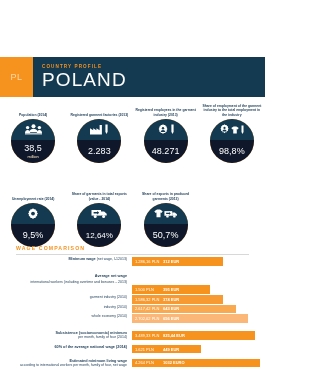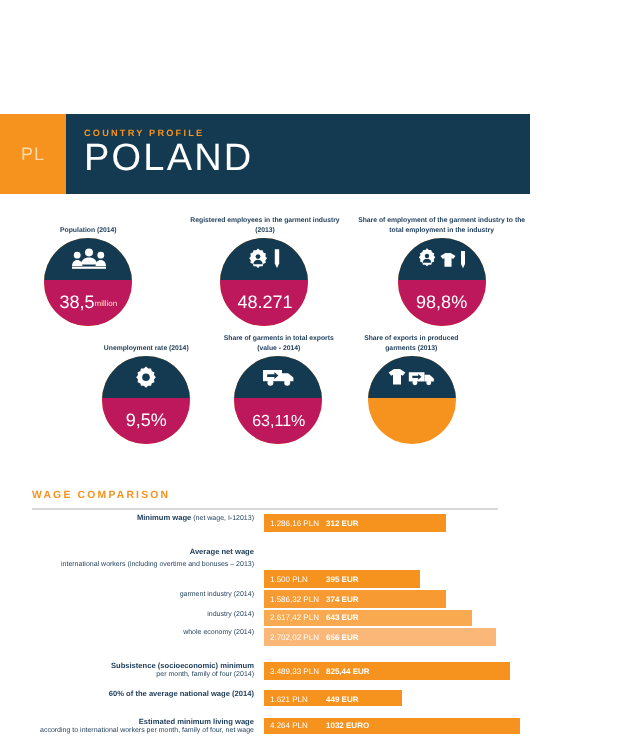--- a/index.html
+++ b/index.html
@@ -16,39 +16,39 @@
   .hdr-flag{width:33px;height:40px;background:#f6921e;display:flex;align-items:center;justify-content:center;}
   .hdr-flag span{color:#ffd9a8;font-size:9px;letter-spacing:.5px;}
   .hdr-main{flex:1;height:40px;background:#143a52;padding-left:9px;box-sizing:border-box;
             display:flex;flex-direction:column;justify-content:center;}
   .hdr-kicker{color:#f6921e;font-size:4.6px;letter-spacing:1.1px;font-weight:bold;margin-bottom:1px;}
   .hdr-title{color:#ffffff;font-size:19px;letter-spacing:1.1px;line-height:20px;font-weight:300;}
 
   
   .stats-row{position:absolute;left:0;width:265px;display:flex;}
   .row1{top:60px;}
-  .row2{top:119px;padding-left:40px;}
+  .row2{top:144px;}
   .stat{flex:1;display:flex;flex-direction:column;align-items:center;}
   .row2 .stat.empty{visibility:hidden;}
   .stat-cap{
     font-size:3.4px;line-height:4.3px;text-align:center;color:#1c3b57;
     height:14px;display:flex;align-items:flex-end;justify-content:center;
     padding:0 2px;box-sizing:border-box;font-weight:bold;
   }
   .circle{
     position:relative;width:44px;height:44px;border-radius:50%;
     overflow:hidden;margin-top:2px;background:#f6921e;
   }
   .circle .top{
     position:absolute;left:0;top:0;width:44px;height:21px;background:#143a52;
     display:flex;align-items:center;justify-content:center;gap:1px;
   }
   .circle .bot{
-    position:absolute;left:0;top:21px;width:44px;height:23px;background:#be185d;
-    display:flex;align-items:center;justify-content:center;
+    position:absolute;left:0;top:21px;width:44px;height:23px;background:#0f172a;
+    display:flex;flex-direction:column;align-items:center;justify-content:center;
   }
   .circle .val{color:#ffffff;font-size:9px;line-height:9.5px;font-weight:400;}
   .circle .val.small{font-size:8px;}
   .circle .sub{color:#ffe3c0;font-size:4px;line-height:5px;}
   .ico{display:block;}
 
   
   .wc-head{position:absolute;left:16px;top:202px;width:233px;}
   .wc-title{color:#f6921e;font-size:5.2px;letter-spacing:1.1px;font-weight:bold;}
   .wc-rule{margin-top:2.5px;height:1px;background:#d8d8d8;width:233px;}
@@ -117,20 +117,36 @@
             <rect x="0" y="9.3" width="17" height="1.1" fill="#ffffff"></rect>
           </svg>
         </div>
         <div class="bot">
           <span class="val">38,5</span>
           <span class="sub">million</span>
         </div>
       </div>
     </div>
 
+    <div class="stat">
+      <div class="stat-cap">Registered garment factories (2013)</div>
+      <div class="circle">
+        <div class="top">
+          <svg class="ico" width="13" height="11" viewBox="0 0 13 11">
+            <path d="M0 10.5V4.2l3.2 2.1V4.2l3.2 2.1V4.2l3.2 2.1V1h2.3v9.5z" fill="#ffffff"></path>
+          </svg>
+          <svg class="ico" width="5" height="11" viewBox="0 0 5 11">
+            <path d="M1.4 0.6h2.2v7.1l-1.1 2.3-1.1-2.3z" fill="#ffffff"></path>
+          </svg>
+        </div>
+        <div class="bot">
+          <span class="val">2.283</span>
+        </div>
+      </div>
+    </div>
 
     <div class="stat">
       <div class="stat-cap">Registered employees in the garment industry (2013)</div>
       <div class="circle">
         <div class="top">
           <svg class="ico" width="12" height="12" viewBox="0 0 12 12">
             <path d="M6 0.2l1 .9h1.3l.4 1.2 1.2.5-.2 1.3.8 1-.8 1 .2 1.3-1.2.5-.4 1.2H6.9l-.9.9-.9-.9H3.8l-.4-1.2-1.2-.5.2-1.3-.8-1 .8-1-.2-1.3 1.2-.5.4-1.2h1.3z" fill="#ffffff"></path>
             <circle cx="6" cy="4.3" r="1.2" fill="#143a52"></circle>
             <path d="M3.7 8.1c0-1.4 1-2.2 2.3-2.2s2.3.8 2.3 2.2z" fill="#143a52"></path>
           </svg>
@@ -191,40 +207,43 @@
         <div class="top">
           <svg class="ico" width="17" height="11" viewBox="0 0 17 11">
             <rect x="0.5" y="2" width="9.5" height="5.6" fill="#ffffff"></rect>
             <path d="M10 3.6h3.1l2.6 2.2v1.8H10z" fill="#ffffff"></path>
             <circle cx="4.2" cy="8.4" r="1.5" fill="#ffffff"></circle>
             <circle cx="12.6" cy="8.4" r="1.5" fill="#ffffff"></circle>
             <path d="M2.6 4.1h3.6v-1l2 1.7-2 1.7v-1H2.6z" fill="#143a52"></path>
           </svg>
         </div>
         <div class="bot">
-          <span class="val small">63,11%</span>
+          <span class="val small">12,64%</span>
         </div>
       </div>
     </div>
 
     <div class="stat">
       <div class="stat-cap">Share of exports in produced garments (2013)</div>
       <div class="circle">
         <div class="top">
           <svg class="ico" width="9" height="9" viewBox="0 0 9 9">
             <path d="M0.3 2.2L3 0.5h3l2.7 1.7-1.3 1.7-.9-.5v4.9H2.5V3.4l-.9.5z" fill="#ffffff"></path>
           </svg>
           <svg class="ico" width="14" height="10" viewBox="0 0 17 11">
             <rect x="0.5" y="2" width="9.5" height="5.6" fill="#ffffff"></rect>
             <path d="M10 3.6h3.1l2.6 2.2v1.8H10z" fill="#ffffff"></path>
             <circle cx="4.2" cy="8.4" r="1.5" fill="#ffffff"></circle>
             <circle cx="12.6" cy="8.4" r="1.5" fill="#ffffff"></circle>
             <path d="M2.6 4.1h3.6v-1l2 1.7-2 1.7v-1H2.6z" fill="#143a52"></path>
           </svg>
         </div>
+        <div class="bot">
+          <span class="val">50,7%</span>
+        </div>
       </div>
     </div>
 
     <div class="stat empty"></div>
 
   </div>
 
   <div class="wc-head">
     <div class="wc-title">WAGE COMPARISON</div>
     <div class="wc-rule"></div>

